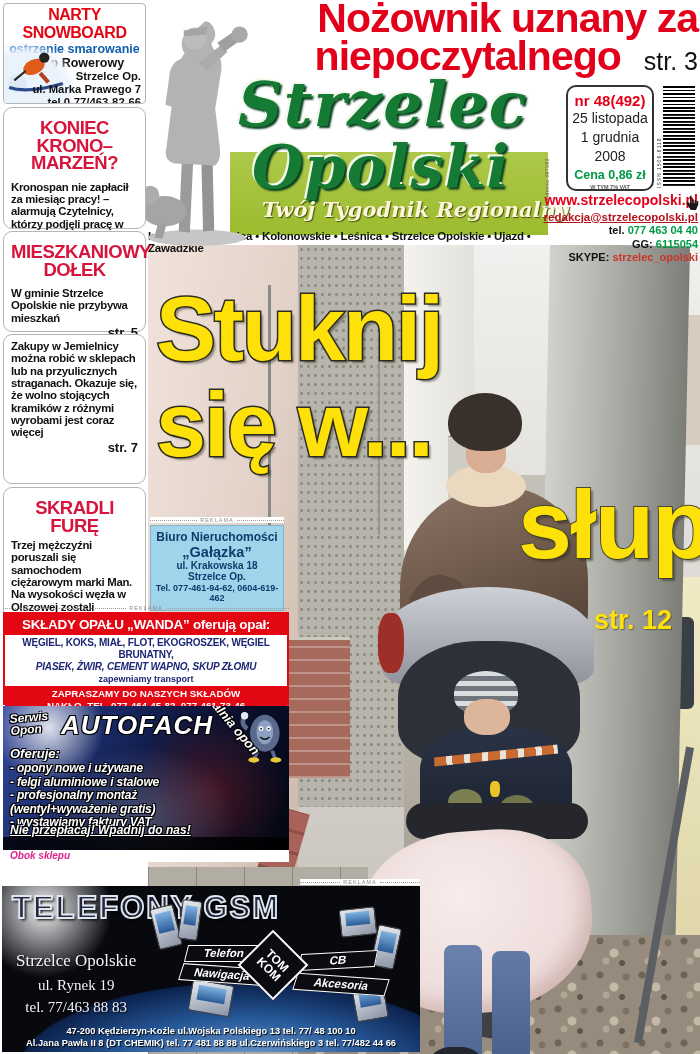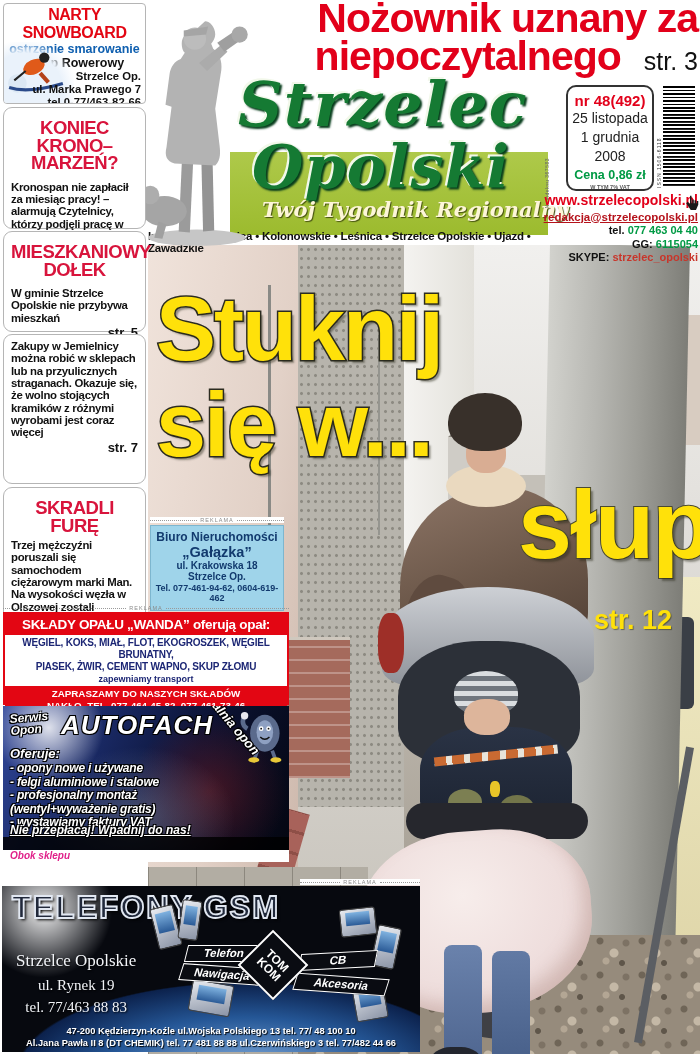--- a/index.html
+++ b/index.html
@@ -380,21 +380,21 @@
     <div class="g3">ul. Krakowska 18</div>
     <div class="g3">Strzelce Op.</div>
     <div class="g5">Tel. 077-461-94-62, 0604-619-462</div>
     <div class="g6">Szczegółowa oferta</div>
     <div class="g6" style="margin-top:0;">w ogłoszeniach drobnych</div>
   </div>
 
   <div class="wanda abs">
     <div class="hd">SKŁADY OPAŁU „WANDA” oferują opał:</div>
     <div class="p">WĘGIEL, KOKS, MIAŁ, FLOT, EKOGROSZEK, WĘGIEL BRUNATNY,</div>
-    <div class="p" style="margin-top:0;">PIASEK, ŻWIR, CEMENT WAPNO, SKUP ZŁOMU</div>
+    <div class="p" style="margin-top:0;font-style:italic;">PIASEK, ŻWIR, CEMENT WAPNO, SKUP ZŁOMU</div>
     <div class="tr">zapewniamy transport</div>
     <div class="ft">
       <div>ZAPRASZAMY DO NASZYCH SKŁADÓW</div>
       <div>NAKŁO, TEL. 077-464-45-82, 077-461-73-46</div>
       <div>SZYMISZÓW, TEL. 077-463-84-35</div>
     </div>
   </div>
 
   <div class="autofach abs">
     <div class="af-serwis af-out">Serwis Opon</div>

